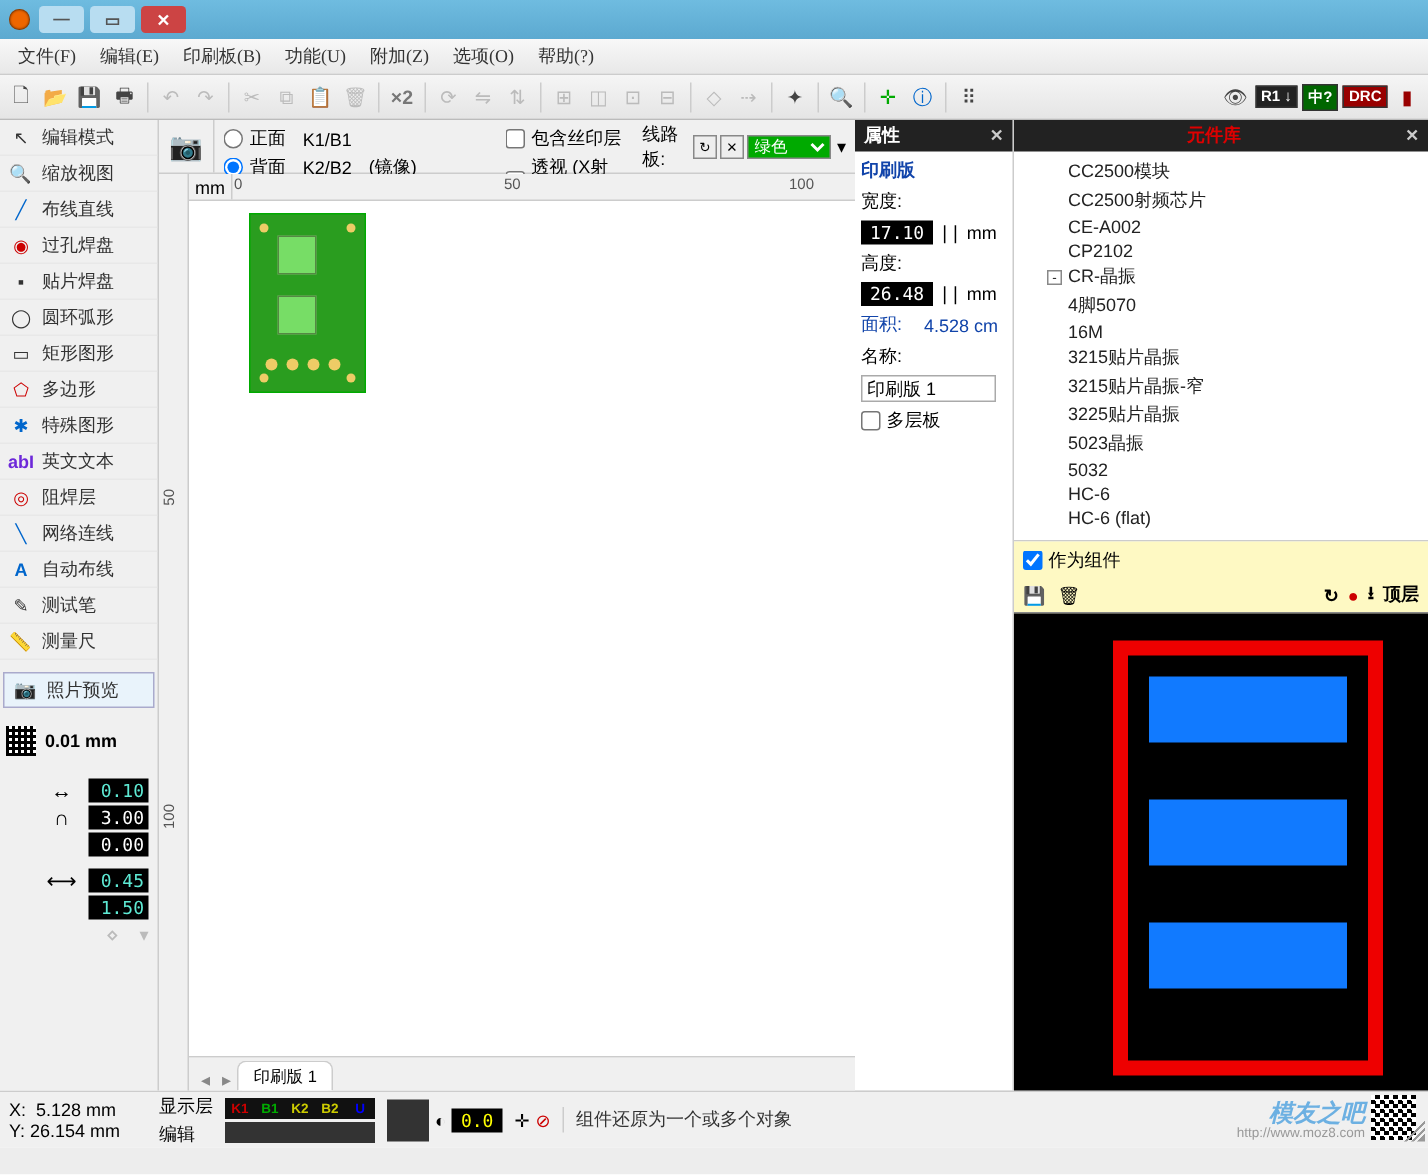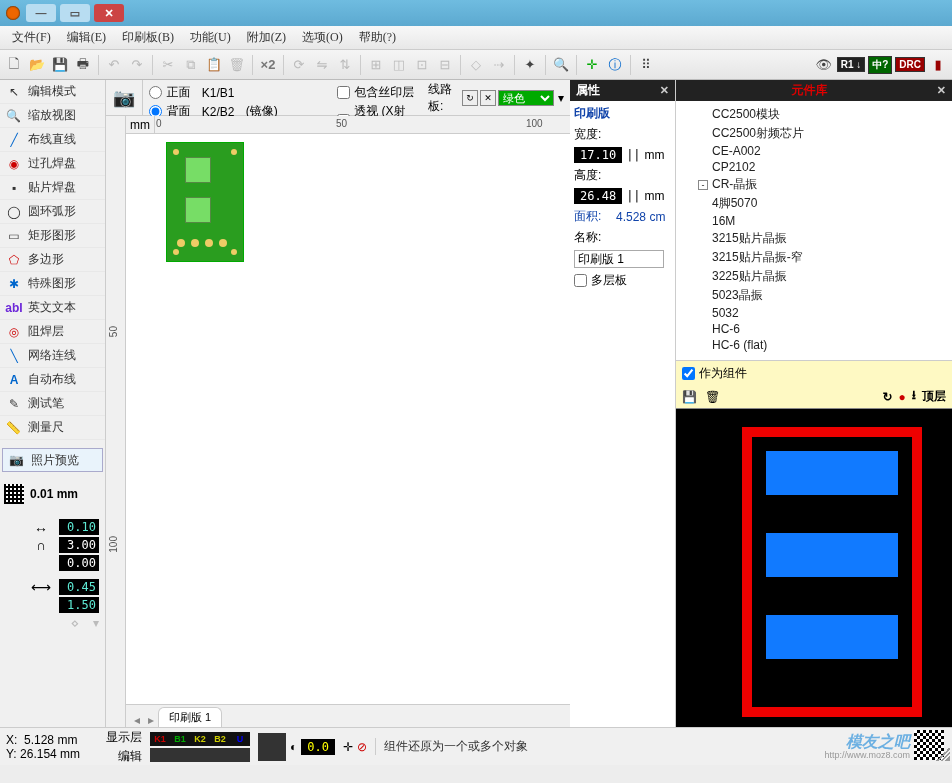--- a/index.html
+++ b/index.html
@@ -90,21 +90,21 @@
 .comp-toolbar .row2 { display: flex; align-items: center; gap: 8px; }
 .comp-toolbar .right { margin-left: auto; display: flex; gap: 6px; align-items: center; font-weight: bold; }
 .preview { flex: 1; background: #000; position: relative; }
 .preview .frame { position: absolute; left: 66px; top: 18px; right: 30px; bottom: 10px; border: 10px solid #e00; }
 .preview .bar { position: absolute; left: 14px; right: 14px; height: 44px; background: #117aff; }
 
 
 .statusbar { height: 38px; background: #f0f0f0; border-top: 1px solid #ccc; display: flex; align-items: center; padding: 0 6px; gap: 8px; }
 .coords { width: 92px; line-height: 14px; font-size: 11px; }
 .coords div { white-space: nowrap; }
-.layers-display { display: flex; flex-direction: column; gap: 2px; text-align: right; }
+.layers-display { display: flex; flex-direction: column; gap: 2px; }
 .layers-display .swatches { display: flex; gap: 0; }
 .sw { width: 20px; height: 14px; display: inline-flex; align-items: center; justify-content: center; font-size: 9px; font-weight: bold; color: #fff; }
 .sb-group { display: flex; align-items: center; gap: 4px; }
 .sb-num { background: #000; color: #ff0; padding: 1px 6px; font-family: monospace; }
 .sb-msg { flex: 1; color: #333; border-left: 1px solid #ccc; padding: 0 8px; }
 .logo-area { width: 270px; height: 38px; position: relative; }
 .logo-text { position: absolute; right: 36px; top: 4px; font-size: 16px; color: #6cb0e2; font-style: italic; font-weight: bold; }
 .logo-sub { position: absolute; right: 36px; top: 22px; font-size: 9px; color: #999; }
 .logo-qr { position: absolute; right: 2px; top: 2px; width: 30px; height: 30px; background: repeating-conic-gradient(#000 0 25%,#fff 0 50%) 0/6px 6px; }
 .footer-spacer { height: 18px; background: #ededed; }

